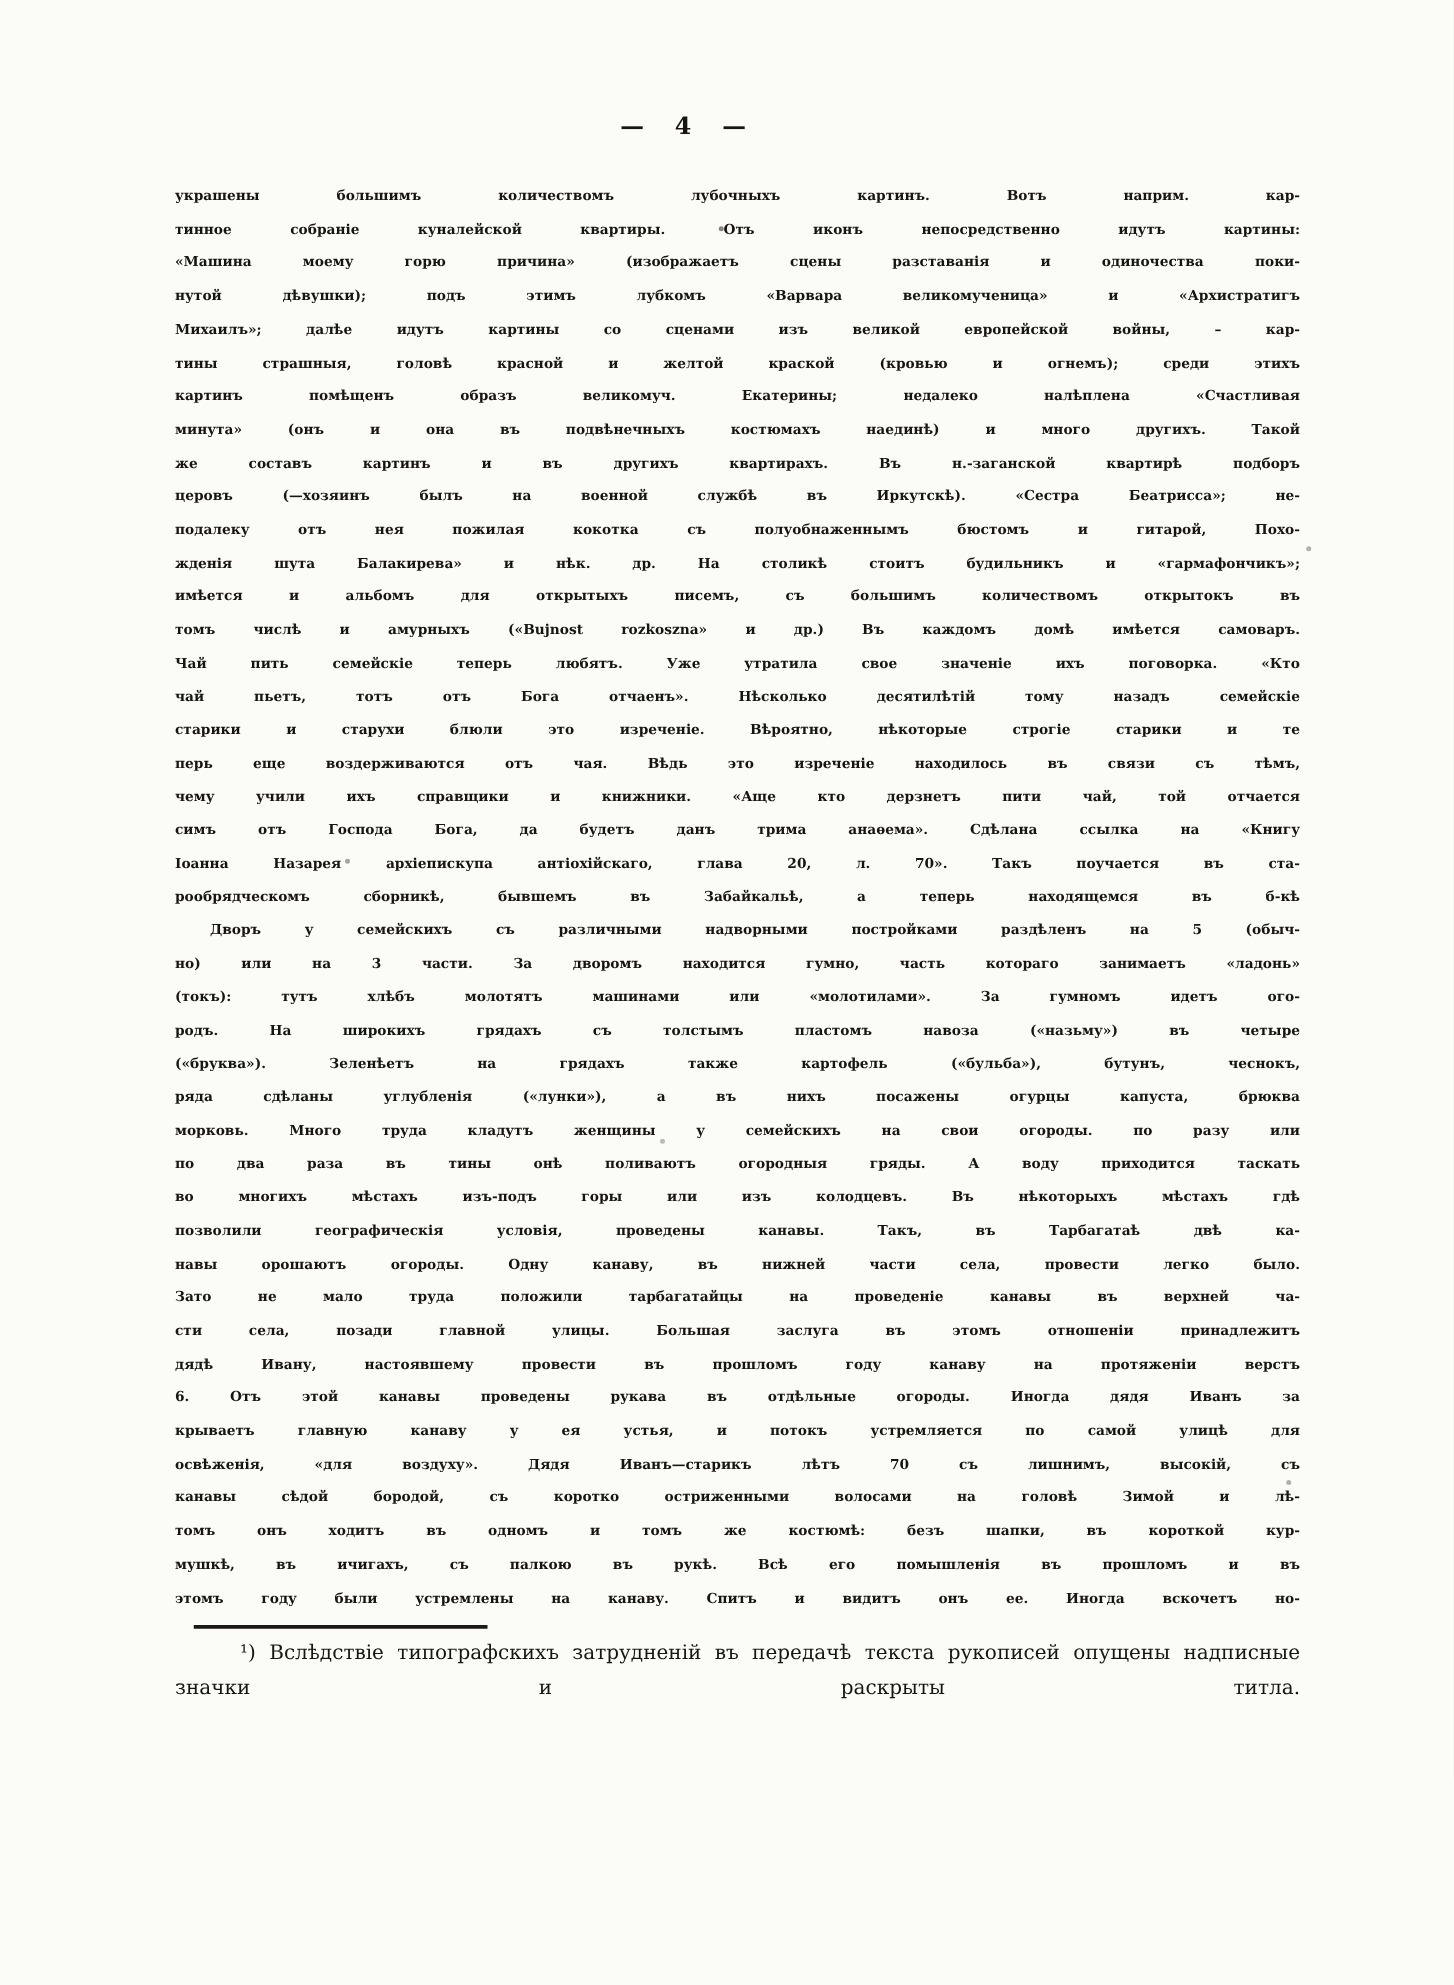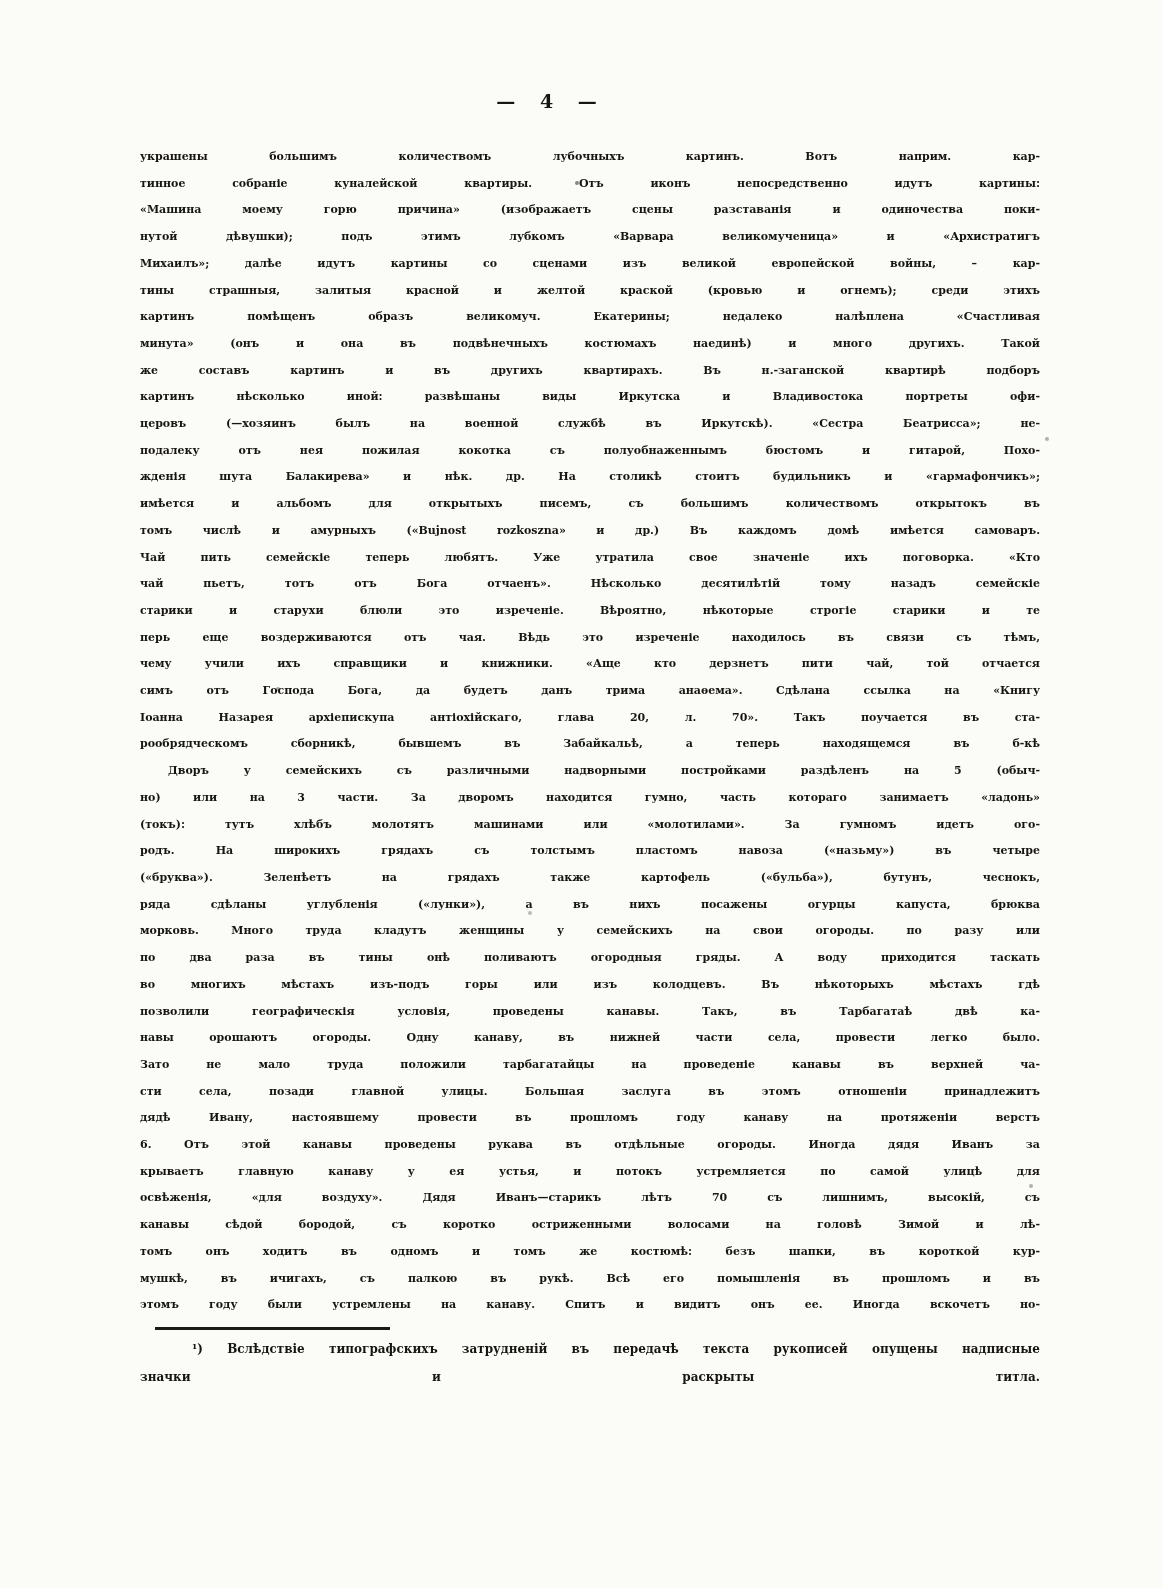--- a/index.html
+++ b/index.html
@@ -48,22 +48,22 @@
   .para[data-name="paragraph-2"] .line:first-child {
     text-indent: 28px;
   }
   .footnote-rule {
     margin: 8px 0 5px 15px;
     width: 235px;
     height: 3px;
     background: #1c1a15;
   }
   .footnote .line {
-    font-size: 12px;
-    font-weight: bold;
+    font-size: 16px;
+    font-weight: normal;
     line-height: 28px;
     text-align: justify;
     text-align-last: justify;
   }
   .footnote .line:first-child {
     text-indent: 52px;
   }
   
   .specks {
     position: absolute;
@@ -86,25 +86,24 @@
 <div class="page" data-name="page">
   <div class="header" data-name="page-header">— 4 —</div>
 
   <div class="main" data-name="main-text">
     <div class="para" data-name="paragraph-1">
         <div class="line" data-name="text-line">украшены большимъ количествомъ лубочныхъ картинъ. Вотъ наприм. кар-</div>
         <div class="line" data-name="text-line">тинное собраніе куналейской квартиры. Отъ иконъ непосредственно идутъ картины:</div>
         <div class="line" data-name="text-line">«Машина моему горю причина» (изображаетъ сцены разставанія и одиночества поки-</div>
         <div class="line" data-name="text-line">нутой дѣвушки); подъ этимъ лубкомъ «Варвара великомученица» и «Архистратигъ</div>
         <div class="line" data-name="text-line">Михаилъ»; далѣе идутъ картины со сценами изъ великой европейской войны, – кар-</div>
-        <div class="line" data-name="text-line">тины страшныя, залитыя красной и желтой краской (кровью и огнемъ); среди этихъ</div>
+        <div class="line" data-name="text-line">тины страшныя, головѣ красной и желтой краской (кровью и огнемъ); среди этихъ</div>
         <div class="line" data-name="text-line">картинъ помѣщенъ образъ великомуч. Екатерины; недалеко налѣплена «Счастливая</div>
         <div class="line" data-name="text-line">минута» (онъ и она въ подвѣнечныхъ костюмахъ наединѣ) и много другихъ. Такой</div>
         <div class="line" data-name="text-line">же составъ картинъ и въ другихъ квартирахъ. Въ н.-заганской квартирѣ подборъ</div>
-        <div class="line" data-name="text-line">картинъ нѣсколько иной: развѣшаны виды Иркутска и Владивостока портреты офи-</div>
         <div class="line" data-name="text-line">церовъ (—хозяинъ былъ на военной службѣ въ Иркутскѣ). «Сестра Беатрисса»; не-</div>
         <div class="line" data-name="text-line">подалеку отъ нея пожилая кокотка съ полуобнаженнымъ бюстомъ и гитарой, Похо-</div>
         <div class="line" data-name="text-line">жденія шута Балакирева» и нѣк. др. На столикѣ стоитъ будильникъ и «гармафончикъ»;</div>
         <div class="line" data-name="text-line">имѣется и альбомъ для открытыхъ писемъ, съ большимъ количествомъ открытокъ въ</div>
         <div class="line" data-name="text-line">томъ числѣ и амурныхъ («Bujnost rozkoszna» и др.) Въ каждомъ домѣ имѣется самоваръ.</div>
         <div class="line" data-name="text-line">Чай пить семейскіе теперь любятъ. Уже утратила свое значеніе ихъ поговорка. «Кто</div>
         <div class="line" data-name="text-line">чай пьетъ, тотъ отъ Бога отчаенъ». Нѣсколько десятилѣтій тому назадъ семейскіе</div>
         <div class="line" data-name="text-line">старики и старухи блюли это изреченіе. Вѣроятно, нѣкоторые строгіе старики и те</div>
         <div class="line" data-name="text-line">перь еще воздерживаются отъ чая. Вѣдь это изреченіе находилось въ связи съ тѣмъ,</div>
         <div class="line" data-name="text-line">чему учили ихъ справщики и книжники. «Аще кто дерзнетъ пити чай, той отчается</div>

